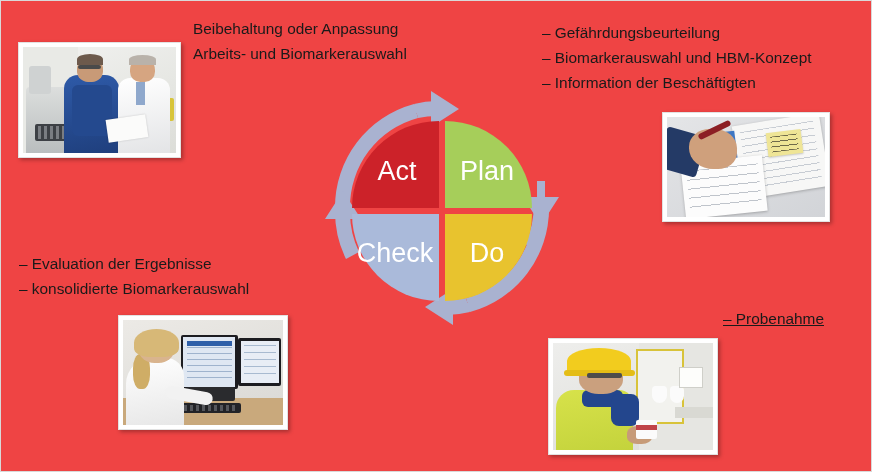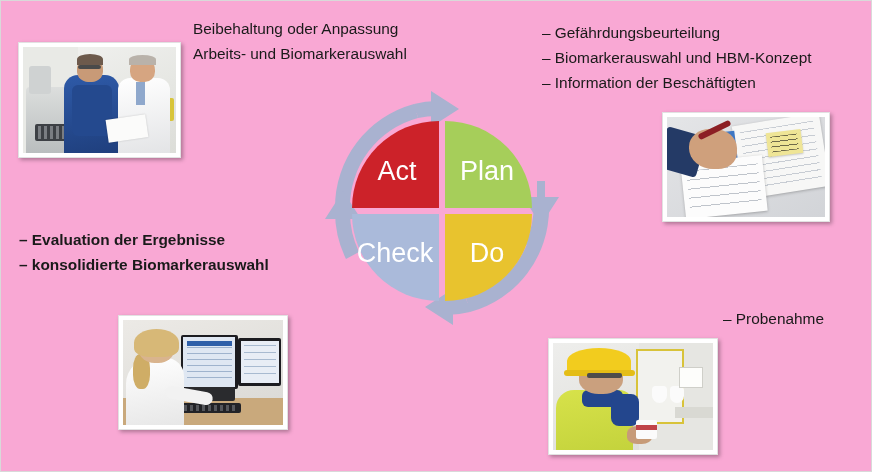--- a/index.html
+++ b/index.html
@@ -9,38 +9,38 @@
     height: 472px;
     background: #ffffff;
     font-family: "Liberation Sans", sans-serif;
     overflow: hidden;
   }
 
   #figure {
     position: relative;
     width: 872px;
     height: 472px;
-    background: #f9a8d4;
+    background: #ef4444;
     border: 1px solid #d9d9d9;
   }
 
   
   .textblock {
     position: absolute;
     color: #1a1a1a;
     font-size: 15.4px;
     line-height: 25px;
     white-space: nowrap;
   }
   .textblock .line { display: block; }
 
   #text-top-left   { left: 192px; top: 15px; }
   #text-top-right  { left: 541px; top: 19px; }
-  #text-bottom-left{ left: 18px;  top: 226px; font-weight: bold; }
-  #text-bottom-right{ left: 722px; top: 305px; }
+  #text-bottom-left{ left: 18px;  top: 250px; }
+  #text-bottom-right{ left: 722px; top: 305px; text-decoration: underline; }
 
   
   .photo {
     position: absolute;
     background: #ffffff;
     padding: 4px;
     border: 1px solid #e2e2e2;
     box-shadow: 2px 2px 4px rgba(0,0,0,0.30);
     overflow: hidden;
   }

